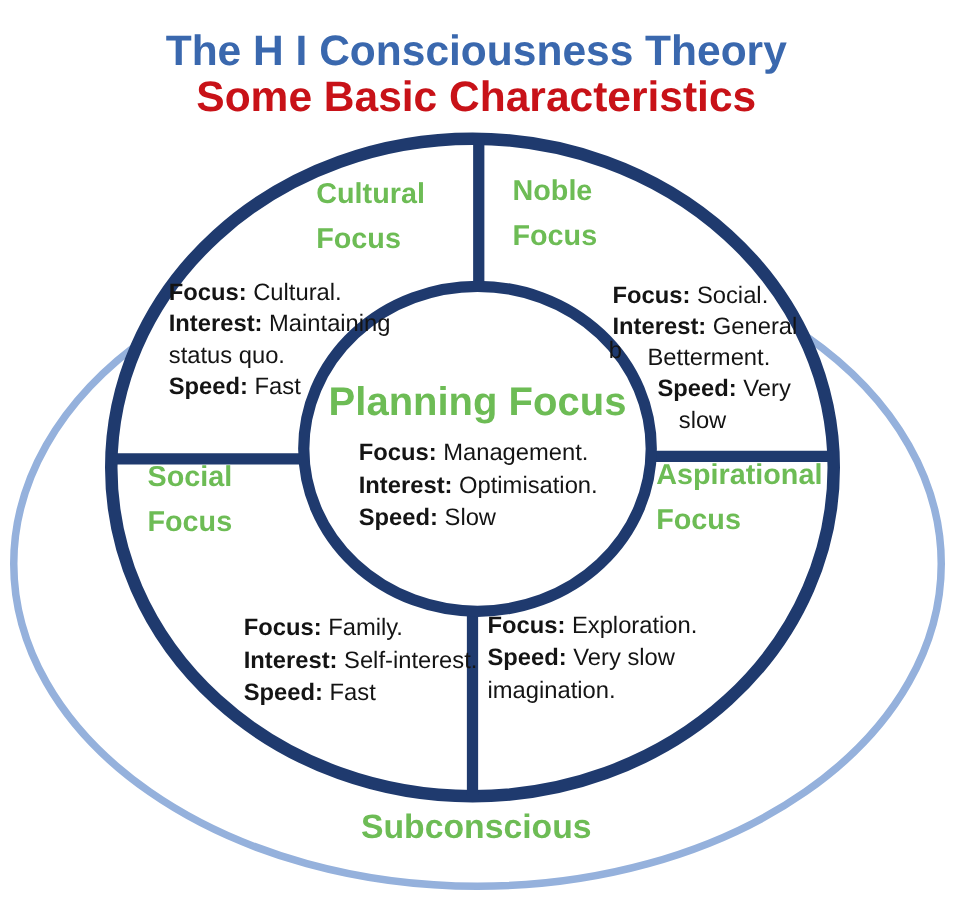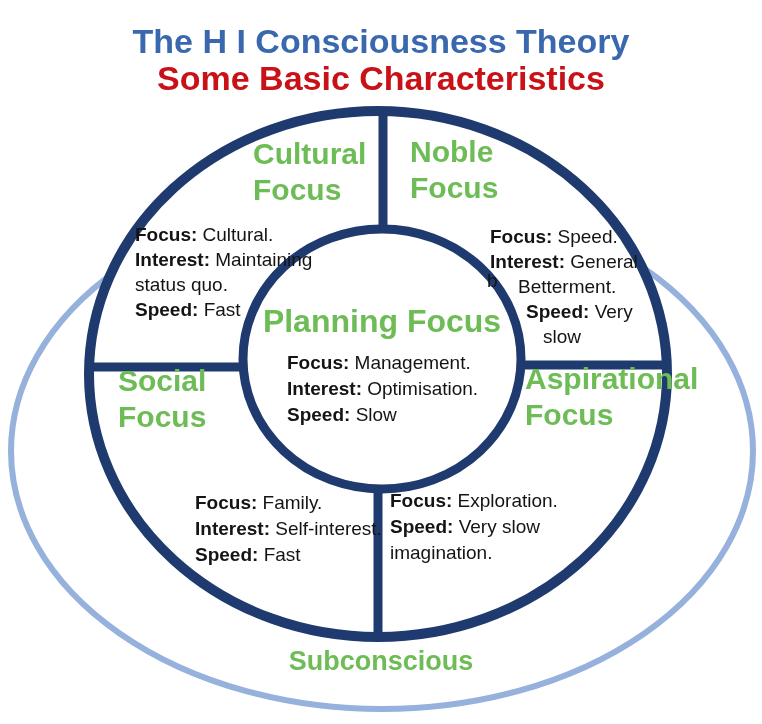--- a/index.html
+++ b/index.html
@@ -7,21 +7,21 @@
     position:relative;width:762px;height:724px;background:#ffffff;overflow:hidden;
     font-family:"Liberation Sans", sans-serif;
   }
   svg.diagram{position:absolute;left:0;top:0;z-index:1;}
   .txt{position:absolute;z-index:2;}
 
   .title-line{width:762px;text-align:center;font-weight:bold;font-size:34px;line-height:38px;}
   .title-1{top:22px;left:0;color:var(--title-blue,#3A68AE);}
   .title-2{top:59px;left:0;color:var(--title-red,#C81218);}
 
-  .seg-label{font-weight:bold;font-size:30px;line-height:36px;color:var(--green,#6DBC55);}
+  .seg-label{font-weight:bold;font-size:23px;line-height:36px;color:var(--green,#6DBC55);}
   .label-cultural{left:253px;top:136px;}
   .label-noble{left:410px;top:134px;}
   .label-social{left:118px;top:363px;}
   .label-aspirational{left:525px;top:361px;}
   .label-planning{left:242px;top:303px;width:280px;text-align:center;font-weight:bold;
                   font-size:32px;color:var(--green,#6DBC55);}
   .label-subconscious{left:0;top:646px;width:762px;text-align:center;font-weight:bold;
                   font-size:27px;color:var(--green,#6DBC55);}
 
   .tblock{font-size:19px;line-height:25px;color:var(--text-black,#141414);white-space:nowrap;}
@@ -78,21 +78,21 @@
   <div class="txt label-subconscious">Subconscious</div>
 
   <div class="txt tblock block-cultural">
     <div><span class="b">Focus:</span><span> Cultural.</span></div>
     <div><span class="b">Interest:</span><span> Maintaining</span></div>
     <div><span class="b"></span><span>status quo.</span></div>
     <div><span class="b">Speed:</span><span> Fast</span></div>
   </div>
 
   <div class="txt tblock block-noble">
-    <div><span class="b">Focus:</span><span> Speed.</span></div>
+    <div><span class="b">Focus:</span><span> Social.</span></div>
     <div><span class="b">Interest:</span><span> General</span></div>
     <div class="ind1"><span class="b"></span><span>Betterment.</span></div>
     <div class="ind2"><span class="b">Speed:</span><span> Very</span></div>
     <div class="ind3"><span class="b"></span><span>slow</span></div>
   </div>
   <div class="txt stray-b">b</div>
 
   <div class="txt tblock block-center">
     <div><span class="b">Focus:</span><span> Management.</span></div>
     <div><span class="b">Interest:</span><span> Optimisation.</span></div>

